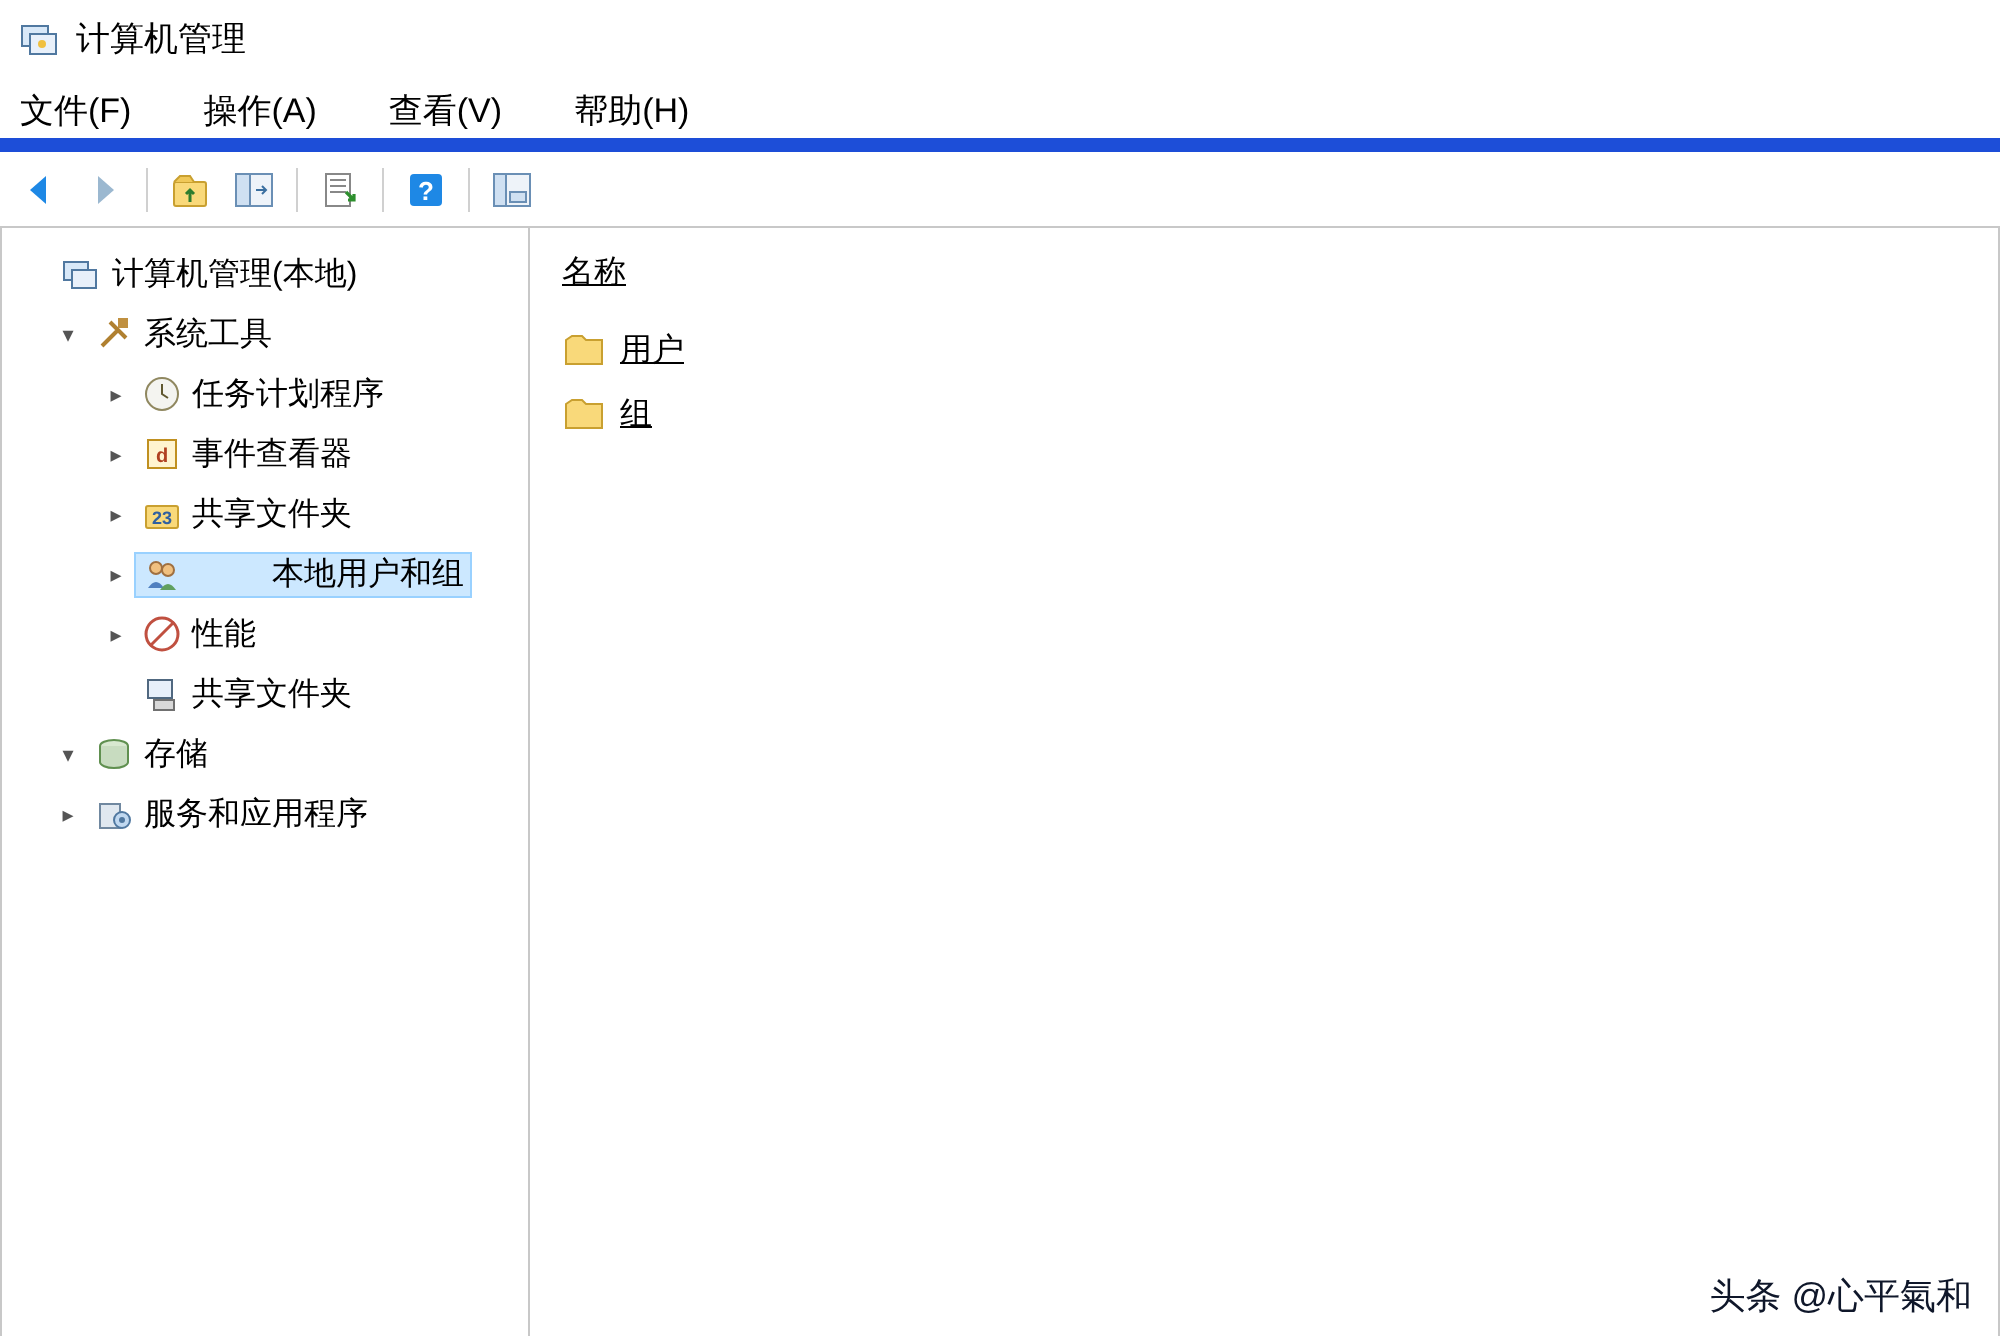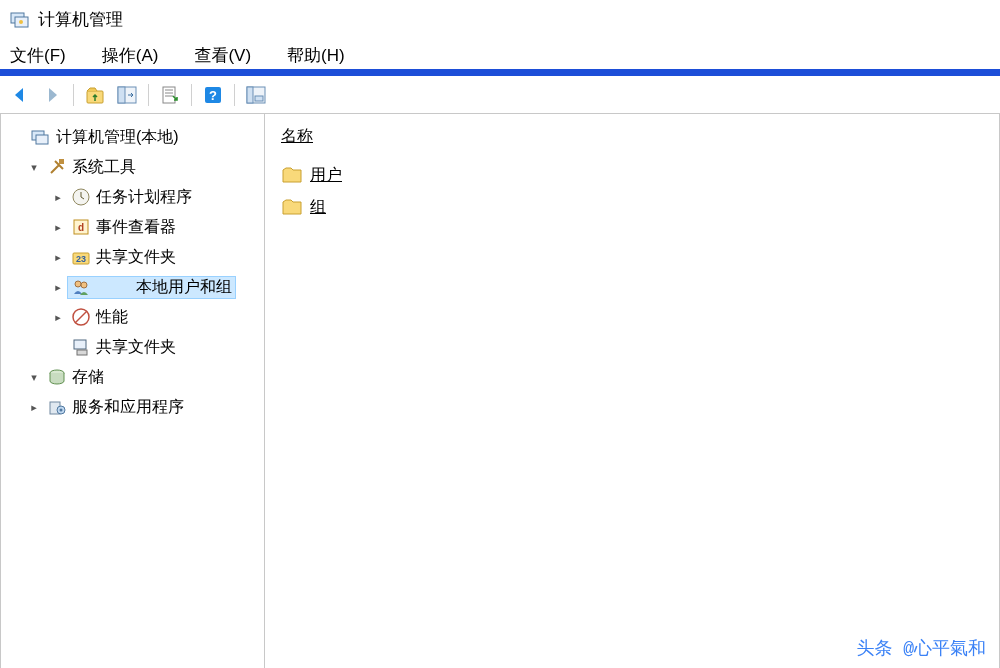--- a/index.html
+++ b/index.html
@@ -19,21 +19,21 @@
 .tree-row .expander { width: 18px; text-align: center; color: #555; font-size: 11px; user-select: none; }
 .tree-row .icon { width: 20px; height: 20px; margin-right: 5px; display: inline-flex; align-items: center; justify-content: center; }
 .tree-row.selected .label-wrap { background: #cce8ff; border: 1px solid #99d1ff; padding: 0 3px; gap: 40px; }
 .tree-row .label-wrap { display: inline-flex; align-items: center; padding: 0 3px; border: 1px solid transparent; }
 .indent-0 { padding-left: 4px; }
 .indent-1 { padding-left: 20px; }
 .indent-2 { padding-left: 44px; }
 .col-header { font-size: 16px; color: #000; padding: 4px 6px; margin-bottom: 8px; }
 .list-item { display: flex; align-items: center; height: 32px; padding: 2px 6px; font-size: 16px; }
 .list-item .icon { width: 22px; height: 20px; margin-right: 7px; }
-.watermark { position: absolute; right: 14px; bottom: 8px; font-size: 18px; color: #3b82f6; font-family: Liberation Mono, monospace; text-shadow: 0 0 4px #fff, 0 0 4px #fff; }
+.watermark { position: absolute; right: 14px; bottom: 8px; font-size: 18px; color: #0f172a; font-family: Liberation Sans, sans-serif; text-shadow: 0 0 4px #fff, 0 0 4px #fff; }
 svg { display: block; }
 </style>
 </head>
 <body>
 
 <div class="titlebar">
   <span class="app-icon">
     <svg viewBox="0 0 20 20">
         <rect x="1" y="4" width="13" height="10" fill="#d8e8f8" stroke="#5078a0"></rect>
         <rect x="5" y="8" width="13" height="10" fill="#e8f0fa" stroke="#5078a0"></rect>

